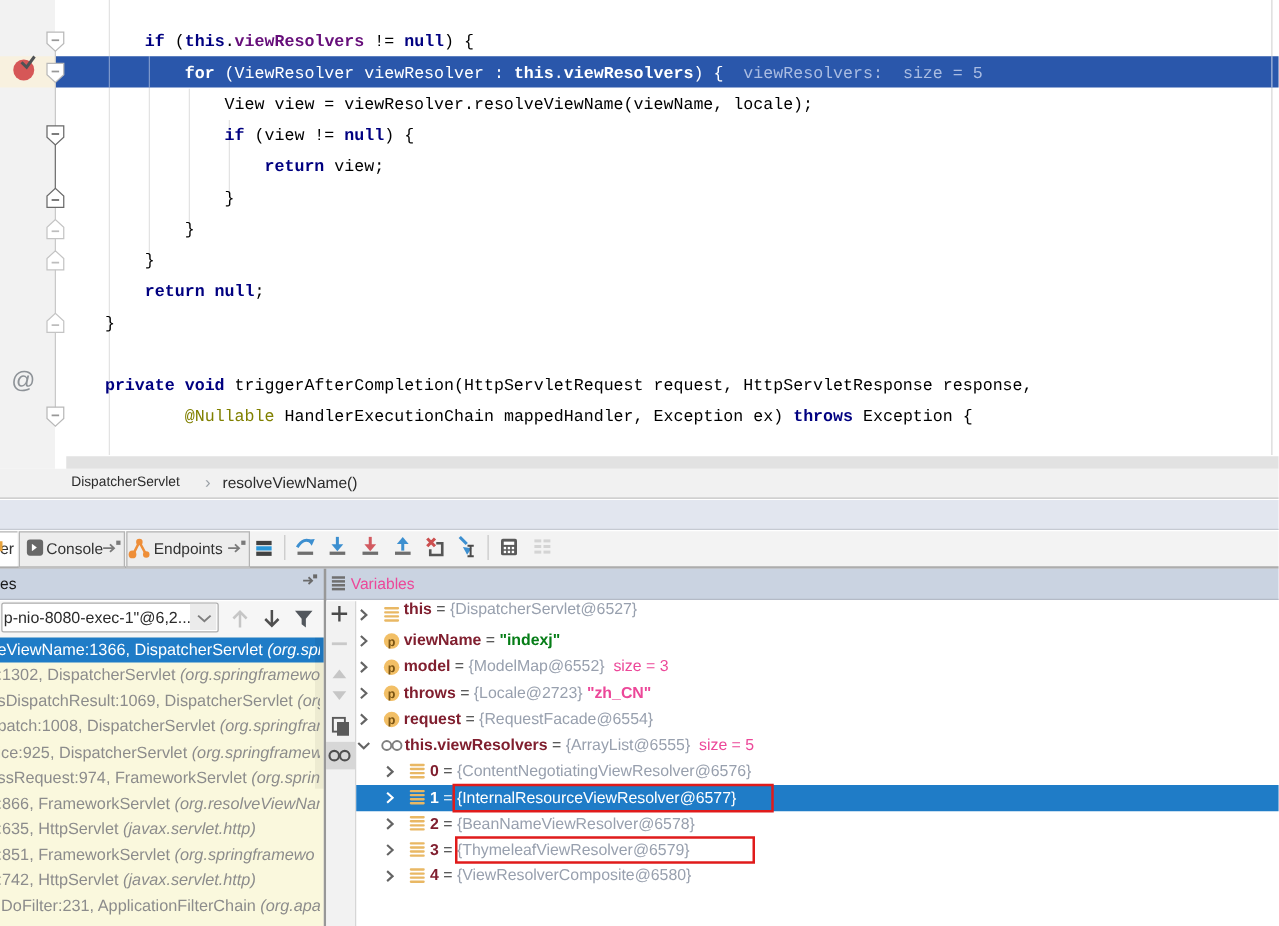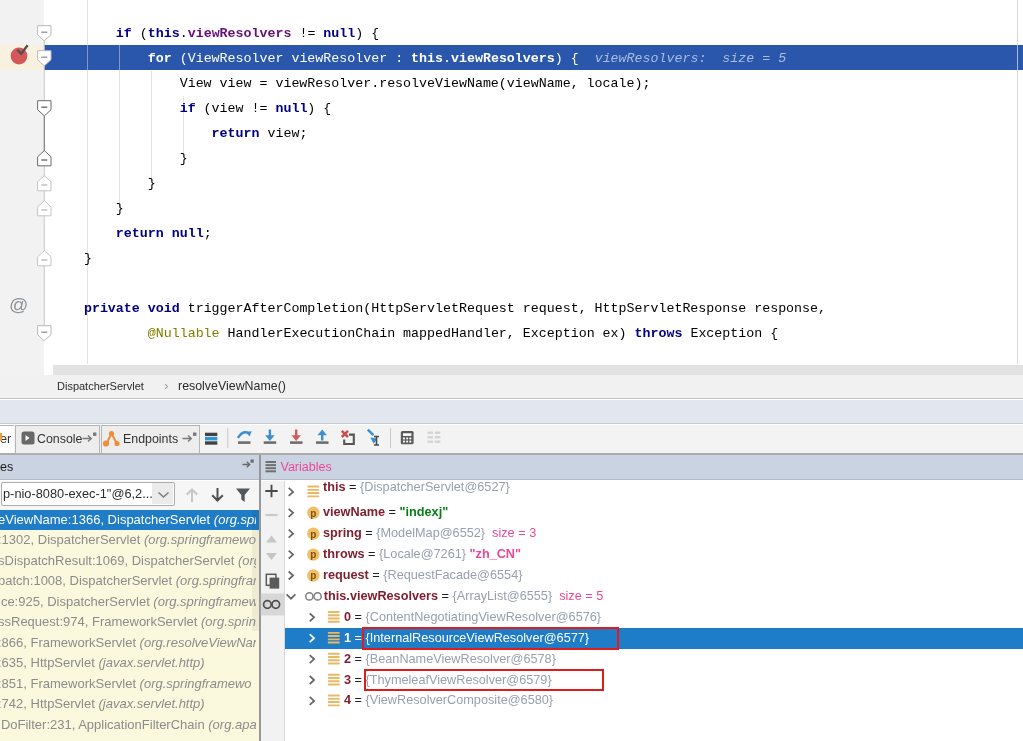--- a/index.html
+++ b/index.html
@@ -1,20 +1,20 @@
 <!DOCTYPE html>
 <html><head><meta charset="utf-8"><style>
 *{margin:0;padding:0;box-sizing:border-box}
 html,body{width:1023px;height:741px;position:relative;overflow:hidden;background:#fff;font-family:"Liberation Sans",sans-serif}
 .abs{position:absolute}
 .mono{font-family:"Liberation Mono",monospace;font-size:13.3px;line-height:25px;white-space:pre;color:#000}
 .kw{color:#000080;font-weight:bold}
 .fld{color:#660E7A;font-weight:bold}
 .ann{color:#808000}
-.hint{color:#A9BCE2;font-style:italic}
+.hint{color:#A9BCE2;}
 .wht{color:#fff}
 .whtb{color:#fff;font-weight:bold}
 .fr{font-size:13px;color:#8C8C8C;white-space:nowrap}
 .fr i{font-style:italic}
 .vrow{position:absolute;left:284.8px;width:738px;height:21px;font-size:12.7px;white-space:nowrap}
 .vname{color:#801F2F;font-weight:bold}
 .veq{color:#1F1F1F}
 .vval{color:#98A0AE}
 .vsz{color:#ec4899}
 </style></head>
@@ -251,22 +251,22 @@
     <circle cx="313.3" cy="533.7" r="6.2" fill="#F2BF66"></circle>
       <text x="313.3" y="537.5" font-size="10" font-weight="bold" fill="#7A5413" text-anchor="middle" font-family="Liberation Sans">p</text>
     <circle cx="313.3" cy="554.6" r="6.2" fill="#F2BF66"></circle>
       <text x="313.3" y="558.4" font-size="10" font-weight="bold" fill="#7A5413" text-anchor="middle" font-family="Liberation Sans">p</text>
     <circle cx="313.3" cy="575.5" r="6.2" fill="#F2BF66"></circle>
       <text x="313.3" y="579.3" font-size="10" font-weight="bold" fill="#7A5413" text-anchor="middle" font-family="Liberation Sans">p</text>
   </g>
 </svg>
 <div class="vrow" style="top:477px;line-height:21px"><span style="margin-left:38.2px"></span><span class="vname">this</span><span class="veq"> = </span><span class="vval">{DispatcherServlet@6527}</span></div>
 <div class="vrow" style="top:502.3px;line-height:21px"><span style="margin-left:38.2px"></span><span class="vname">viewName</span><span class="veq"> = </span><span style="color:#067D17;font-weight:bold">"indexj"</span></div>
-<div class="vrow" style="top:523.2px;line-height:21px"><span style="margin-left:38.2px"></span><span class="vname">spring</span><span class="veq"> = </span><span class="vval">{ModelMap@6552}</span><span class="vsz">&nbsp; size = 3</span></div>
-<div class="vrow" style="top:544.1px;line-height:21px"><span style="margin-left:38.2px"></span><span class="vname">throws</span><span class="veq"> = </span><span class="vval">{Locale@7261}</span><span class="vsz" style="font-weight:bold"> "zh_CN"</span></div>
+<div class="vrow" style="top:523.2px;line-height:21px"><span style="margin-left:38.2px"></span><span class="vname">model</span><span class="veq"> = </span><span class="vval">{ModelMap@6552}</span><span class="vsz">&nbsp; size = 3</span></div>
+<div class="vrow" style="top:544.1px;line-height:21px"><span style="margin-left:38.2px"></span><span class="vname">throws</span><span class="veq"> = </span><span class="vval">{Locale@2723}</span><span class="vsz" style="font-weight:bold"> "zh_CN"</span></div>
 <div class="vrow" style="top:565px;line-height:21px"><span style="margin-left:38.2px"></span><span class="vname">request</span><span class="veq"> = </span><span class="vval">{RequestFacade@6554}</span></div>
 <div class="vrow" style="top:585.9px;line-height:21px"><span style="margin-left:39px"></span><span class="vname">this.viewResolvers</span><span class="veq"> = </span><span class="vval">{ArrayList@6555}</span><span class="vsz">&nbsp; size = 5</span></div>
 <div class="vrow" style="top:606.8px;line-height:21px"><span style="margin-left:59.2px"></span><span class="vname">0</span><span class="veq"> = </span><span class="vval">{ContentNegotiatingViewResolver@6576}</span></div>
 <div class="vrow" style="top:627.7px;line-height:21px;color:#fff"><span style="margin-left:59.2px"></span><span style="font-weight:bold">1</span><span> = </span><span>{InternalResourceViewResolver@6577}</span></div>
 <div class="vrow" style="top:648.6px;line-height:21px"><span style="margin-left:59.2px"></span><span class="vname">2</span><span class="veq"> = </span><span class="vval">{BeanNameViewResolver@6578}</span></div>
 <div class="vrow" style="top:669.5px;line-height:21px"><span style="margin-left:59.2px"></span><span class="vname">3</span><span class="veq"> = </span><span class="vval">{ThymeleafViewResolver@6579}</span></div>
 <div class="vrow" style="top:690.4px;line-height:21px"><span style="margin-left:59.2px"></span><span class="vname">4</span><span class="veq"> = </span><span class="vval">{ViewResolverComposite@6580}</span></div>
 
 <div class="abs" style="left:362px;top:627px;width:257px;height:22.5px;border:2.5px solid #E01B1B;z-index:30"></div>
 <div class="abs" style="left:364px;top:669.3px;width:239.5px;height:22px;border:2.5px solid #E01B1B;z-index:30"></div>

